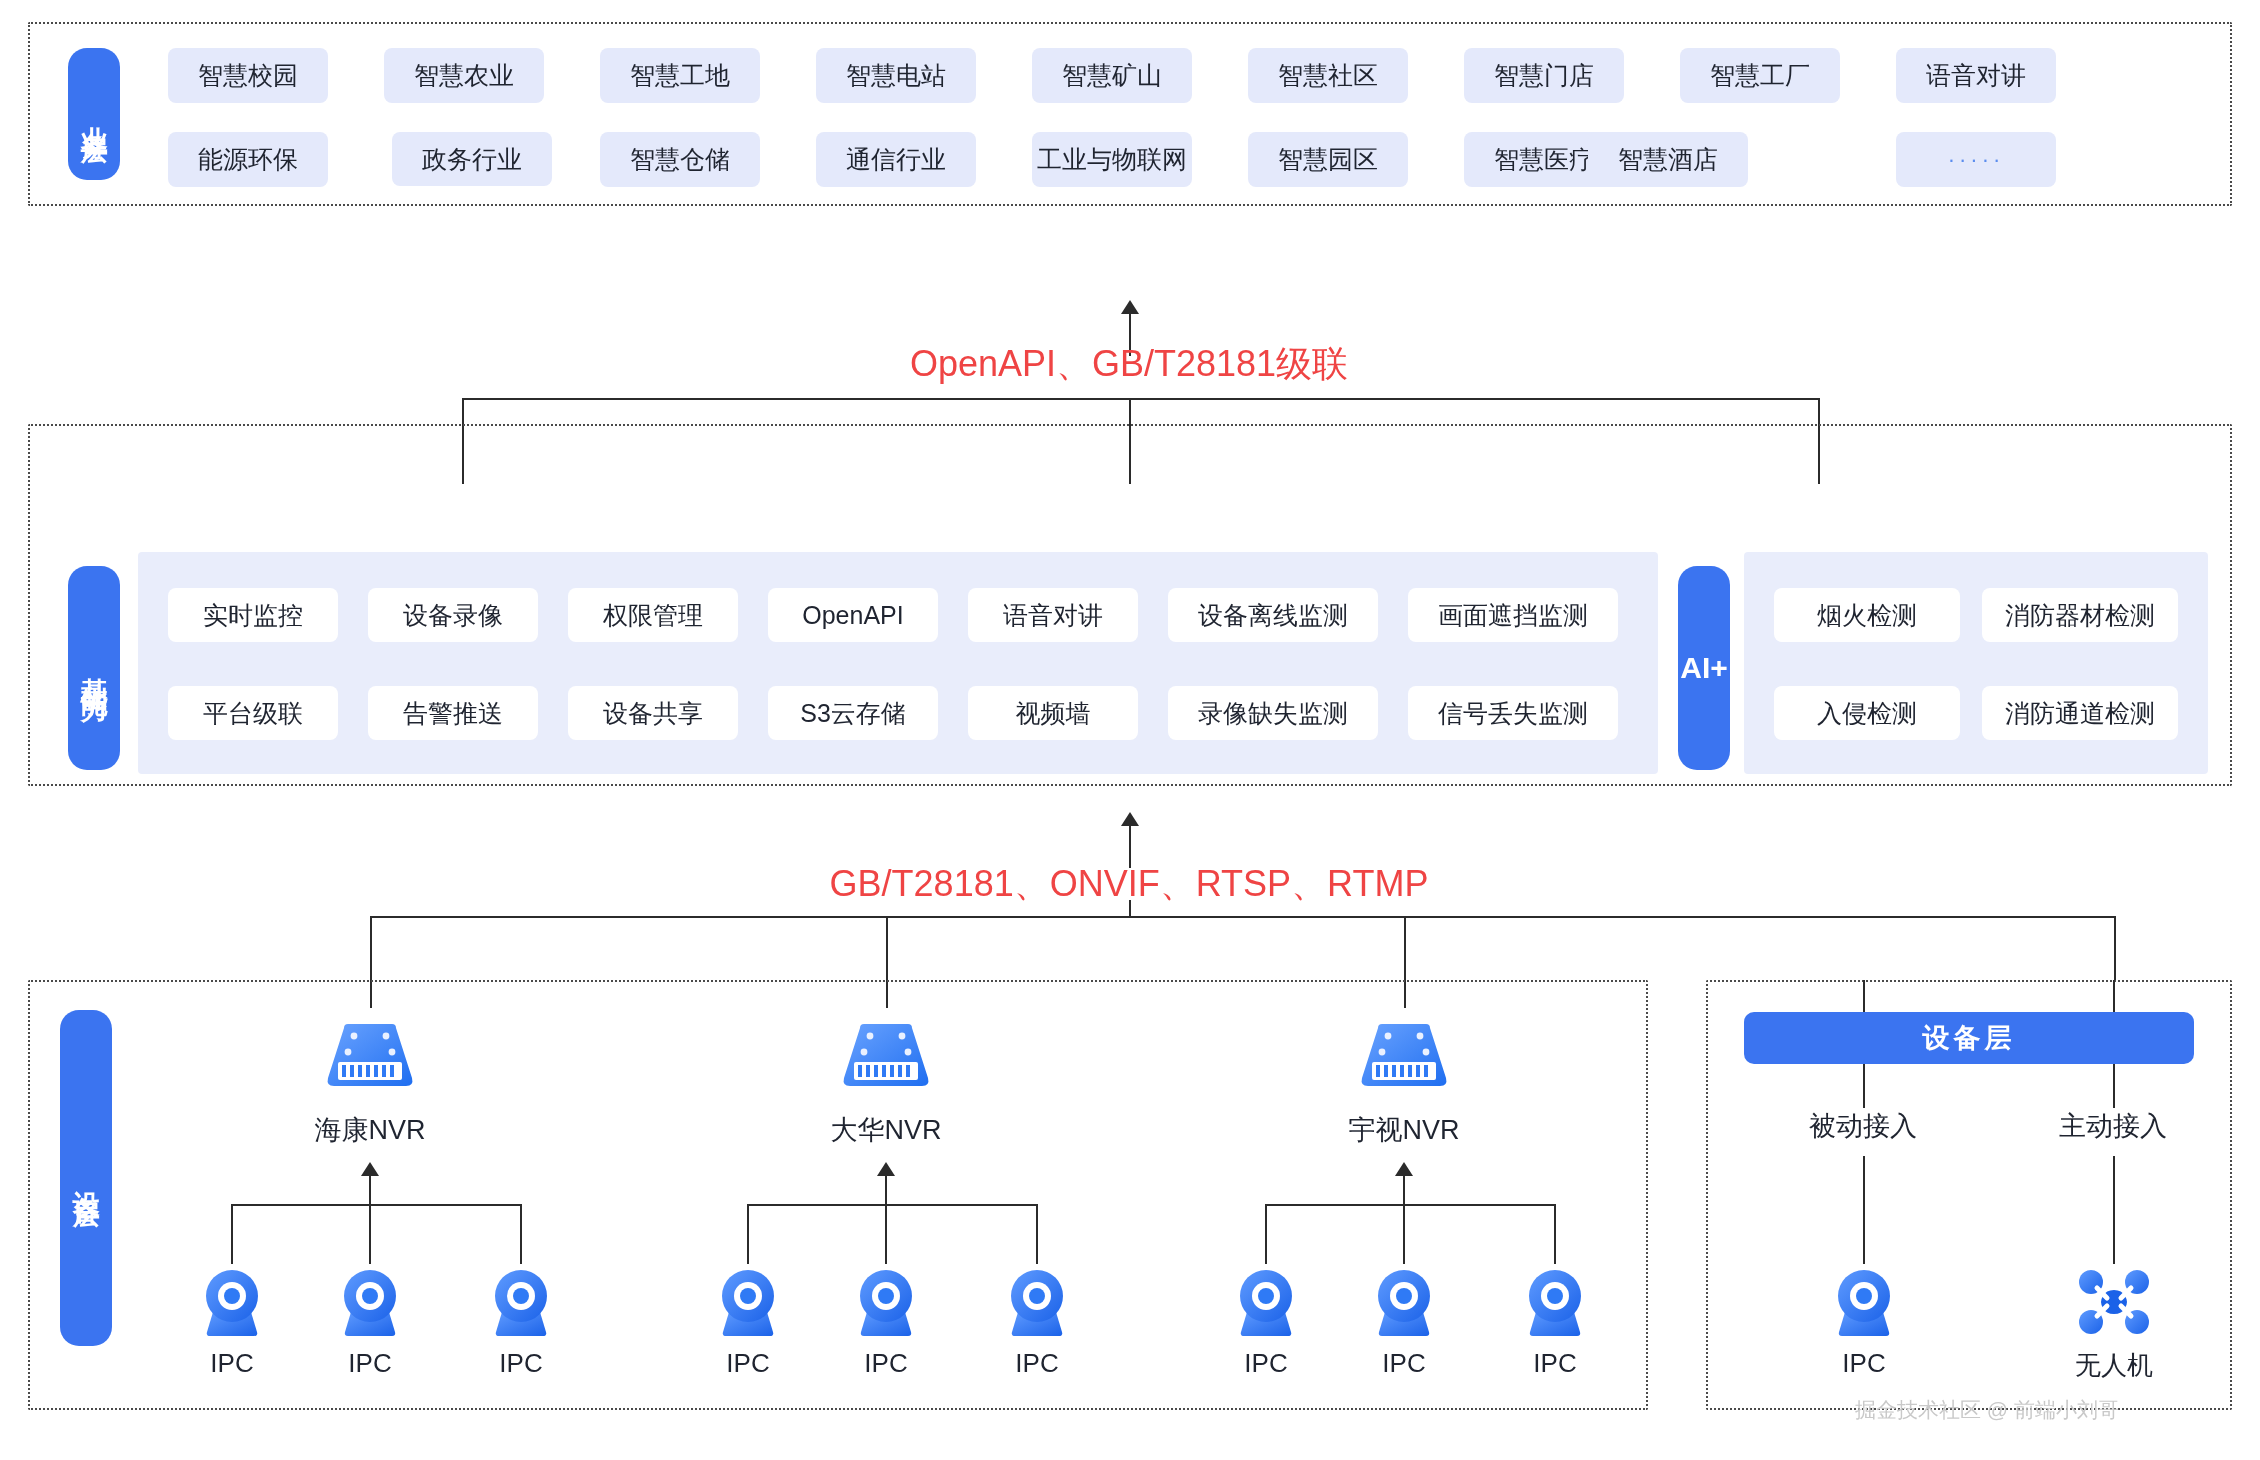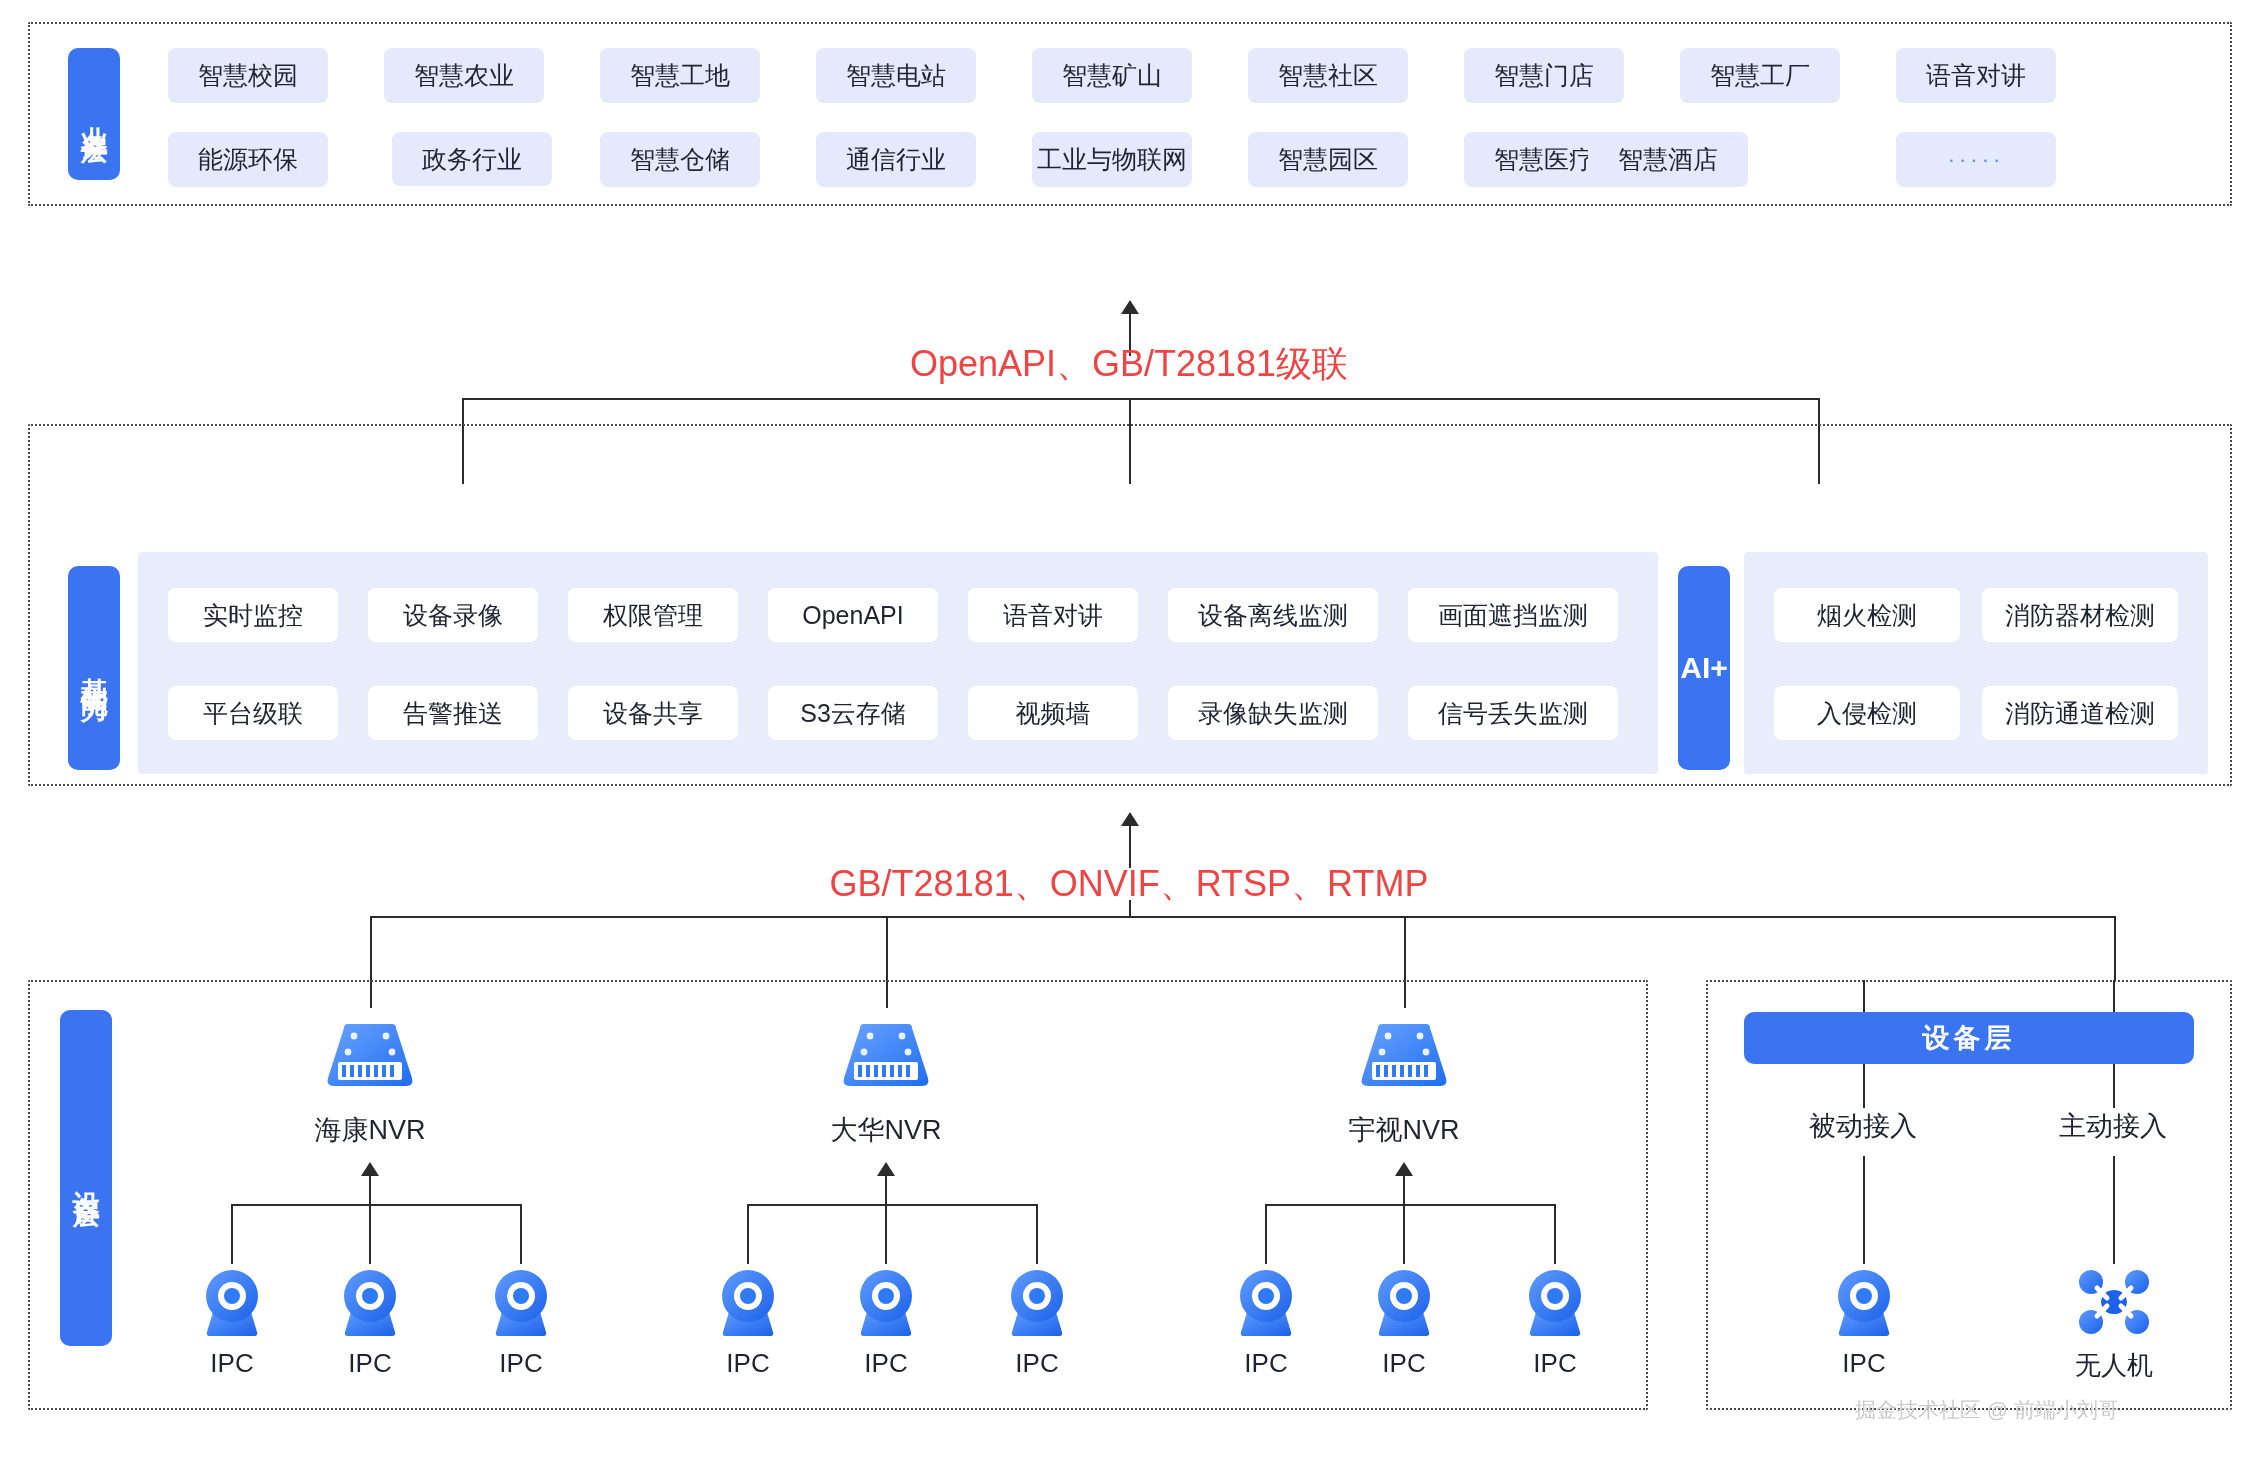--- a/index.html
+++ b/index.html
@@ -15,21 +15,21 @@
   .dashed-frame{
     position:absolute;
     border:2px dotted #4a4a4a;
     border-radius:2px;
   }
 
   
   .vbar{
     position:absolute;
     background:#3b74f0;
-    border-radius:10px;
+    border-radius:19px;
     color:#fff;
     display:flex;
     align-items:center;
     justify-content:center;
     font-size:27px;
     font-weight:700;
     letter-spacing:6px;
     line-height:1.35;
     text-align:center;
     writing-mode:vertical-rl;

